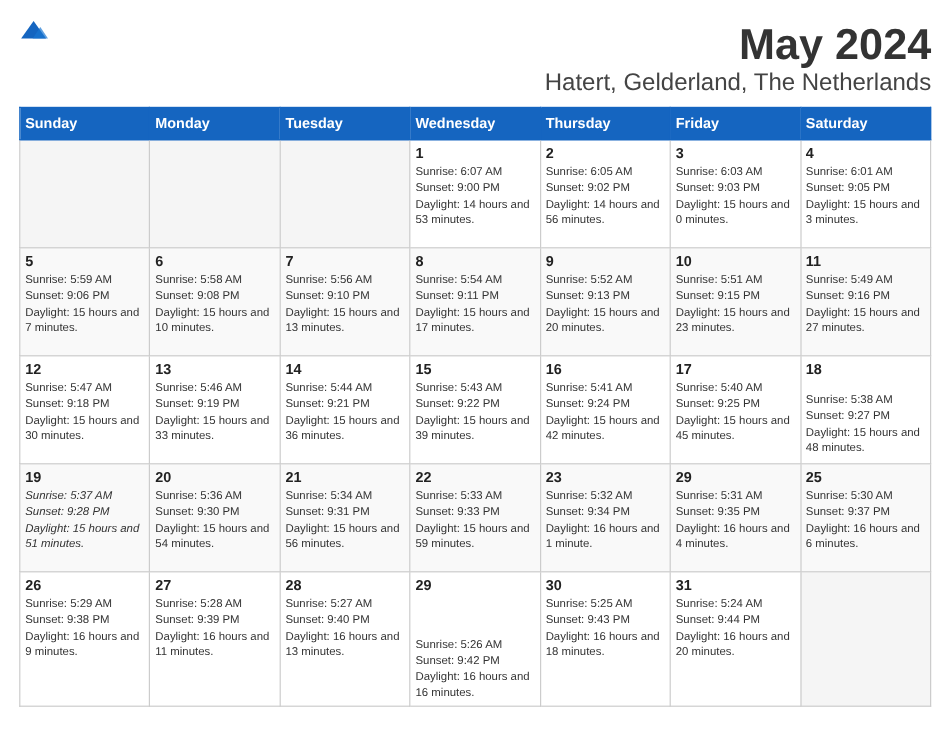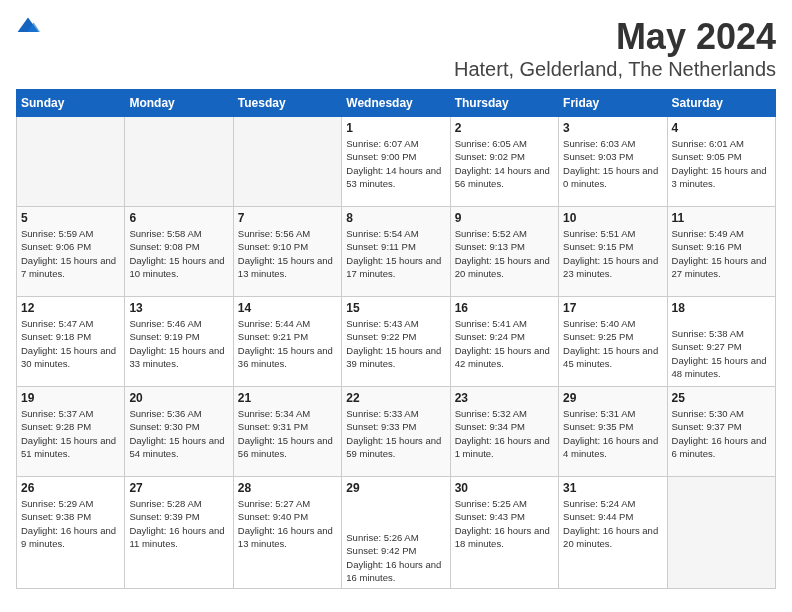--- a/index.html
+++ b/index.html
@@ -230,21 +230,21 @@
         <td>
           <span class="day-number">18</span>
           <div class="day-info" style="white-space: pre-line; margin-top: 12px;">Sunrise: 5:38 AM
 Sunset: 9:27 PM
 Daylight: 15 hours and 48 minutes.</div>
         </td>
       </tr>
       <tr>
         <td>
           <span class="day-number">19</span>
-          <div class="day-info" style="white-space: pre-line;">Sunrise: 5:37 AM
+          <div class="day-info" style="white-space: pre-line; font-style: italic;">Sunrise: 5:37 AM
 Sunset: 9:28 PM
 Daylight: 15 hours and 51 minutes.</div>
         </td>
         <td>
           <span class="day-number">20</span>
           <div class="day-info" style="white-space: pre-line;">Sunrise: 5:36 AM
 Sunset: 9:30 PM
 Daylight: 15 hours and 54 minutes.</div>
         </td>
         <td>

